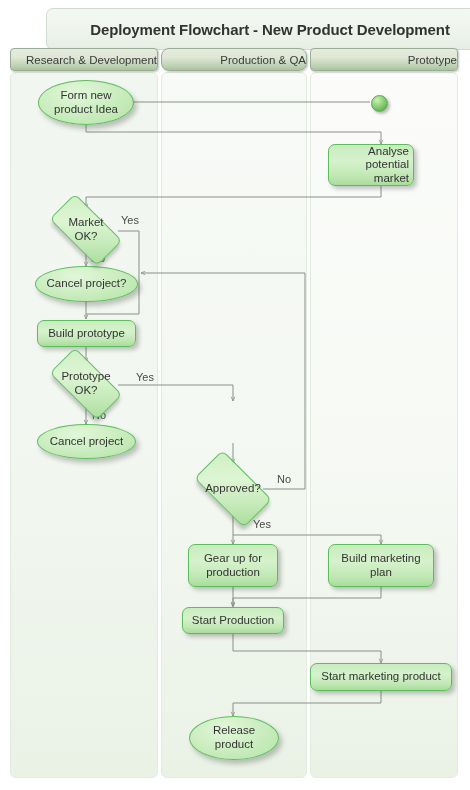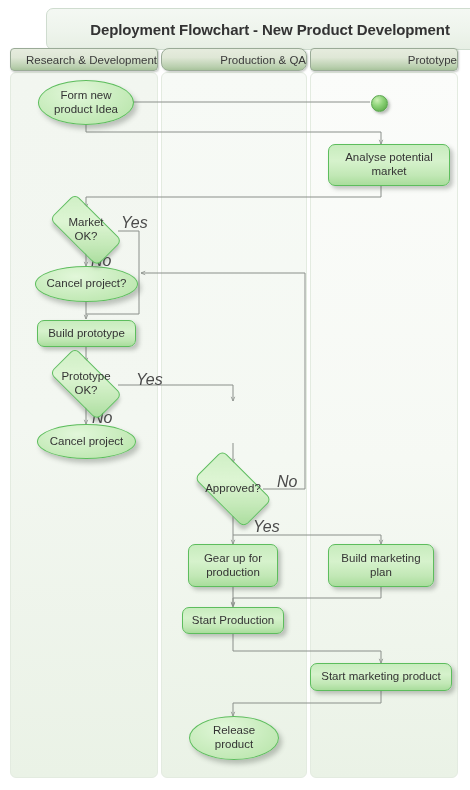--- a/index.html
+++ b/index.html
@@ -148,24 +148,23 @@
     width: 15px; height: 15px;
     border: 1.5px solid #5aa64f;
     border-radius: 50%;
     background: radial-gradient(circle at 35% 28%, #cdf0b6 0%, #8fd47a 40%, #4f9e3c 100%);
     box-shadow: 2px 2px 3px rgba(60,70,60,0.35);
   }
 
   
   .edge-label {
     position: absolute;
-    font-size: 16px;
+    font-size: 11px;
     color: #4a4a4a;
     white-space: nowrap;
-    font-style: italic;
   }
 </style>
 </head>
 <body>
 
 <div id="canvas">
 
   <div id="title-box">
     <span id="title-text">Deployment Flowchart - New Product Development</span>
   </div>
@@ -226,21 +225,21 @@
 
     <path d="M381,691 L381,703 L233,703 L233,716" marker-end="url(#arrow)"></path>
   </svg>
 
   <div class="start-dot" style="left:371px; top:95px;"></div>
 
   <div class="node term" style="left:38px; top:80px; width:96px; height:45px;">
     <span class="label"><span>Form new</span><br><span>product Idea</span></span>
   </div>
 
-  <div class="node proc" style="left:328px; top:144px; width:122px; height:42px;">
+  <div class="node proc" style="left:328px; top:144px; width:86px; height:42px;text-align:right;">
     <span class="label"><span>Analyse potential</span><br><span>market</span></span>
   </div>
 
   <div class="node decision" style="left:40px; top:206px; width:92px; height:48px;">
     <div class="dia"></div>
     <span class="label"><span>Market</span><br><span>OK?</span></span>
   </div>
 
   <div class="node term" style="left:35px; top:266px; width:103px; height:36px;">
     <span class="label">Cancel project?</span>

